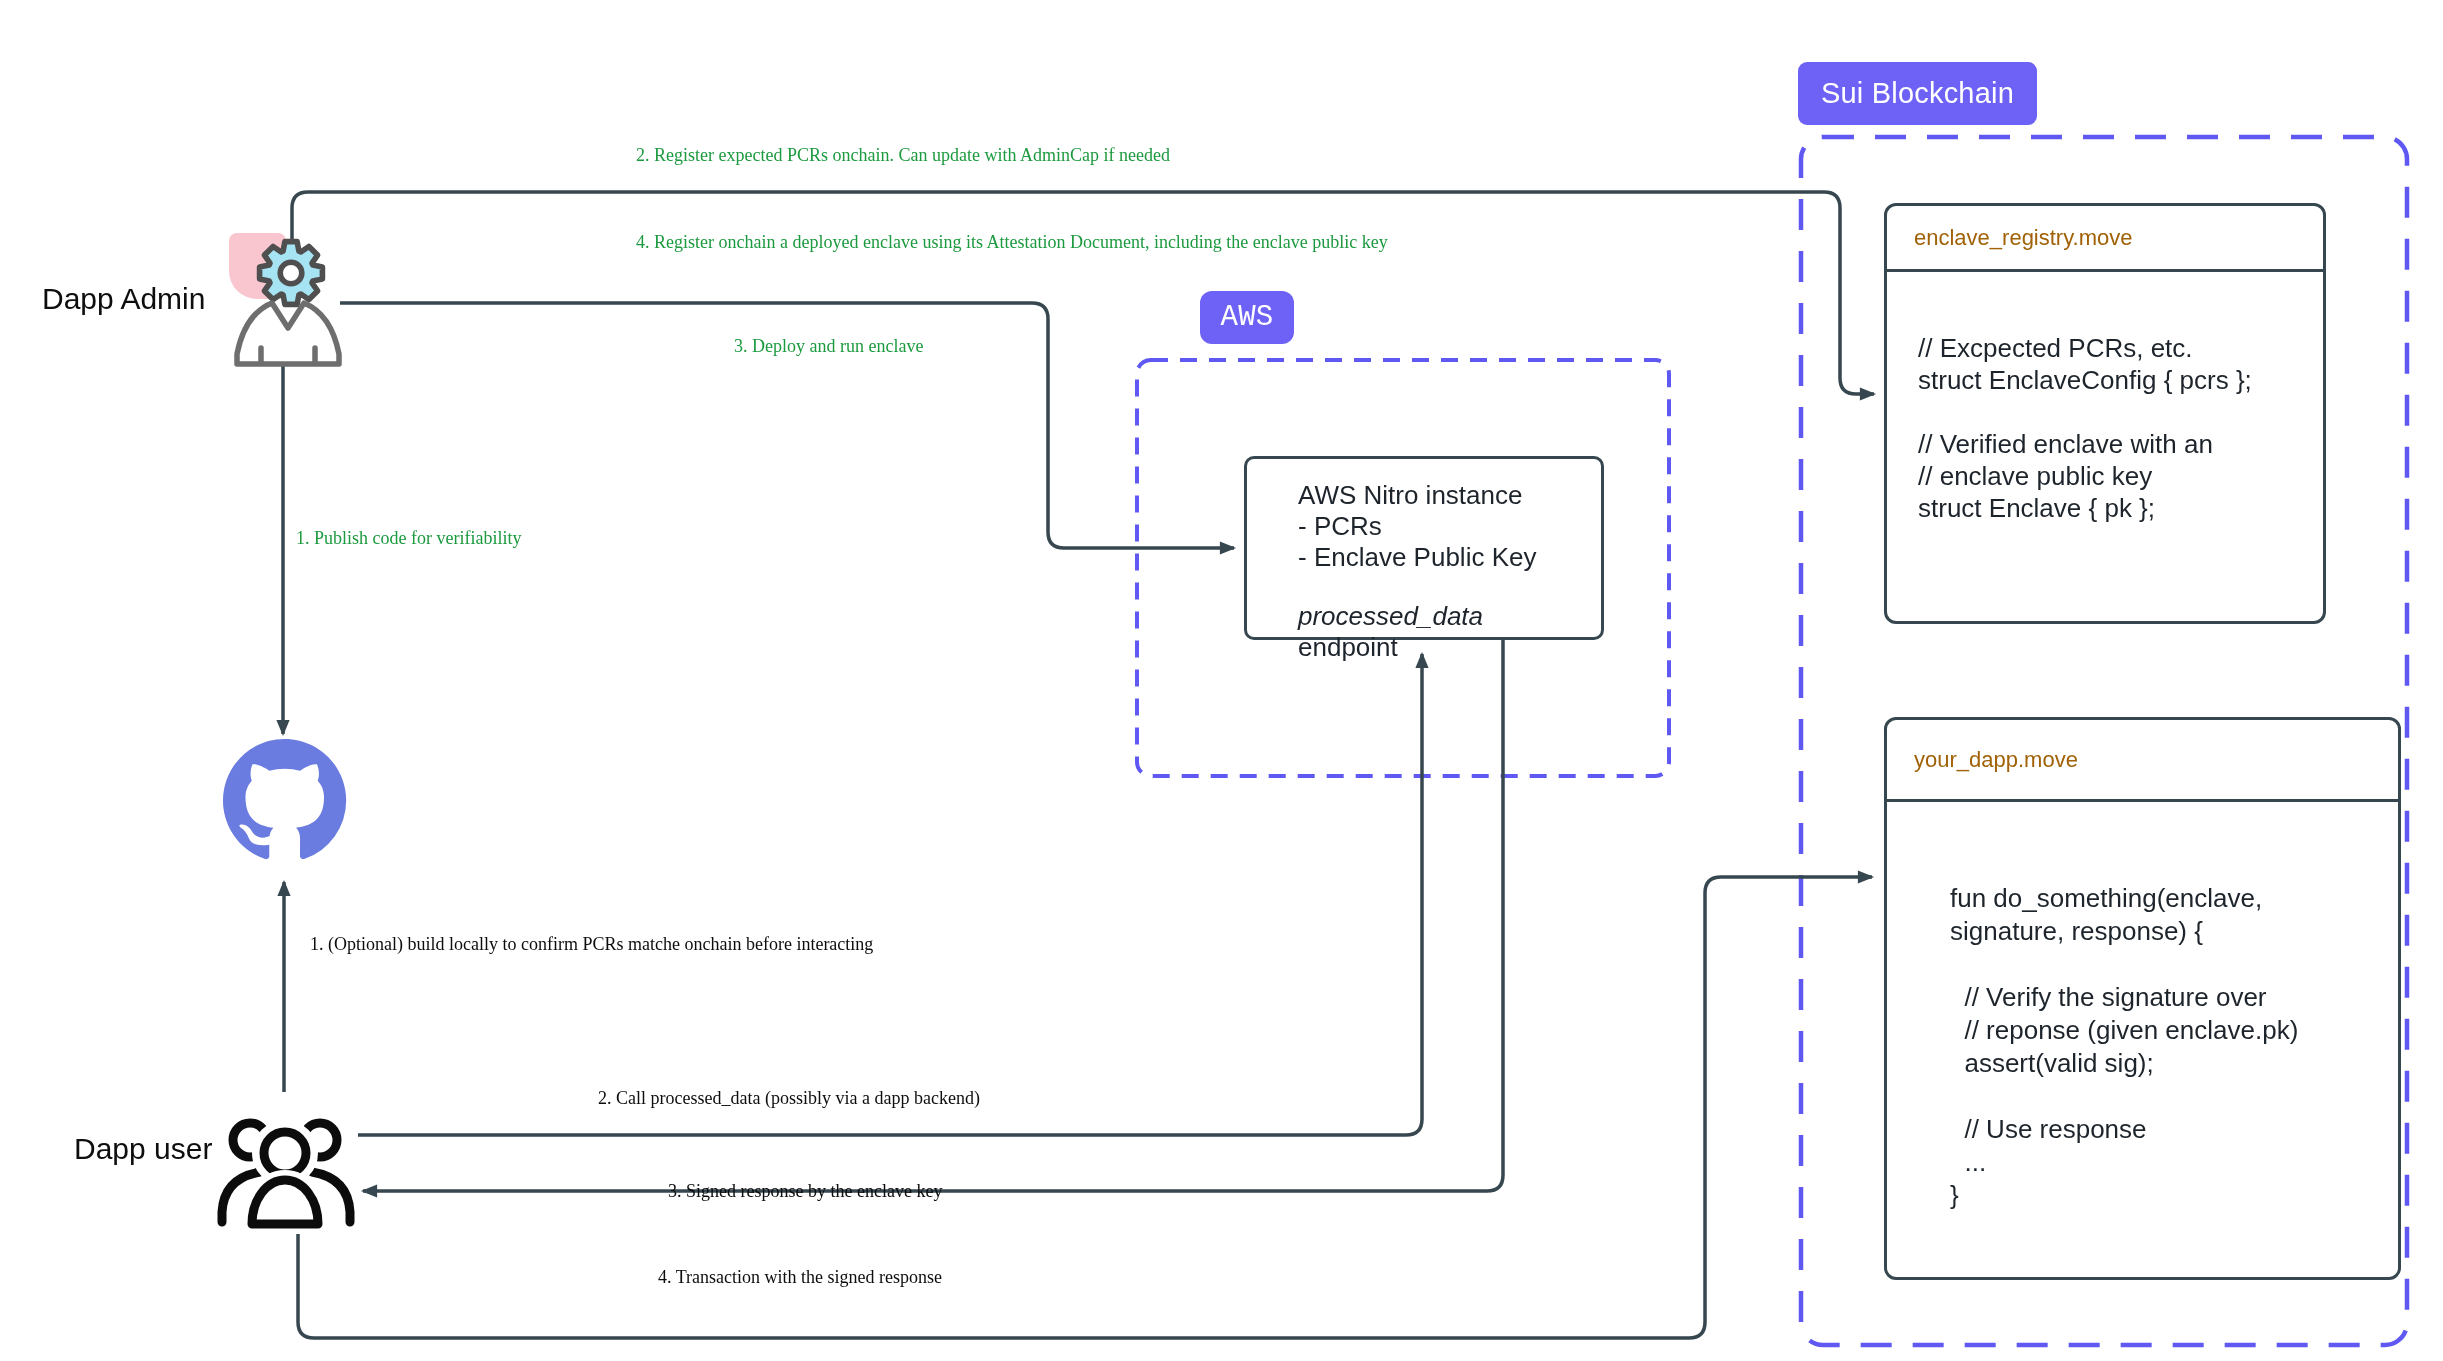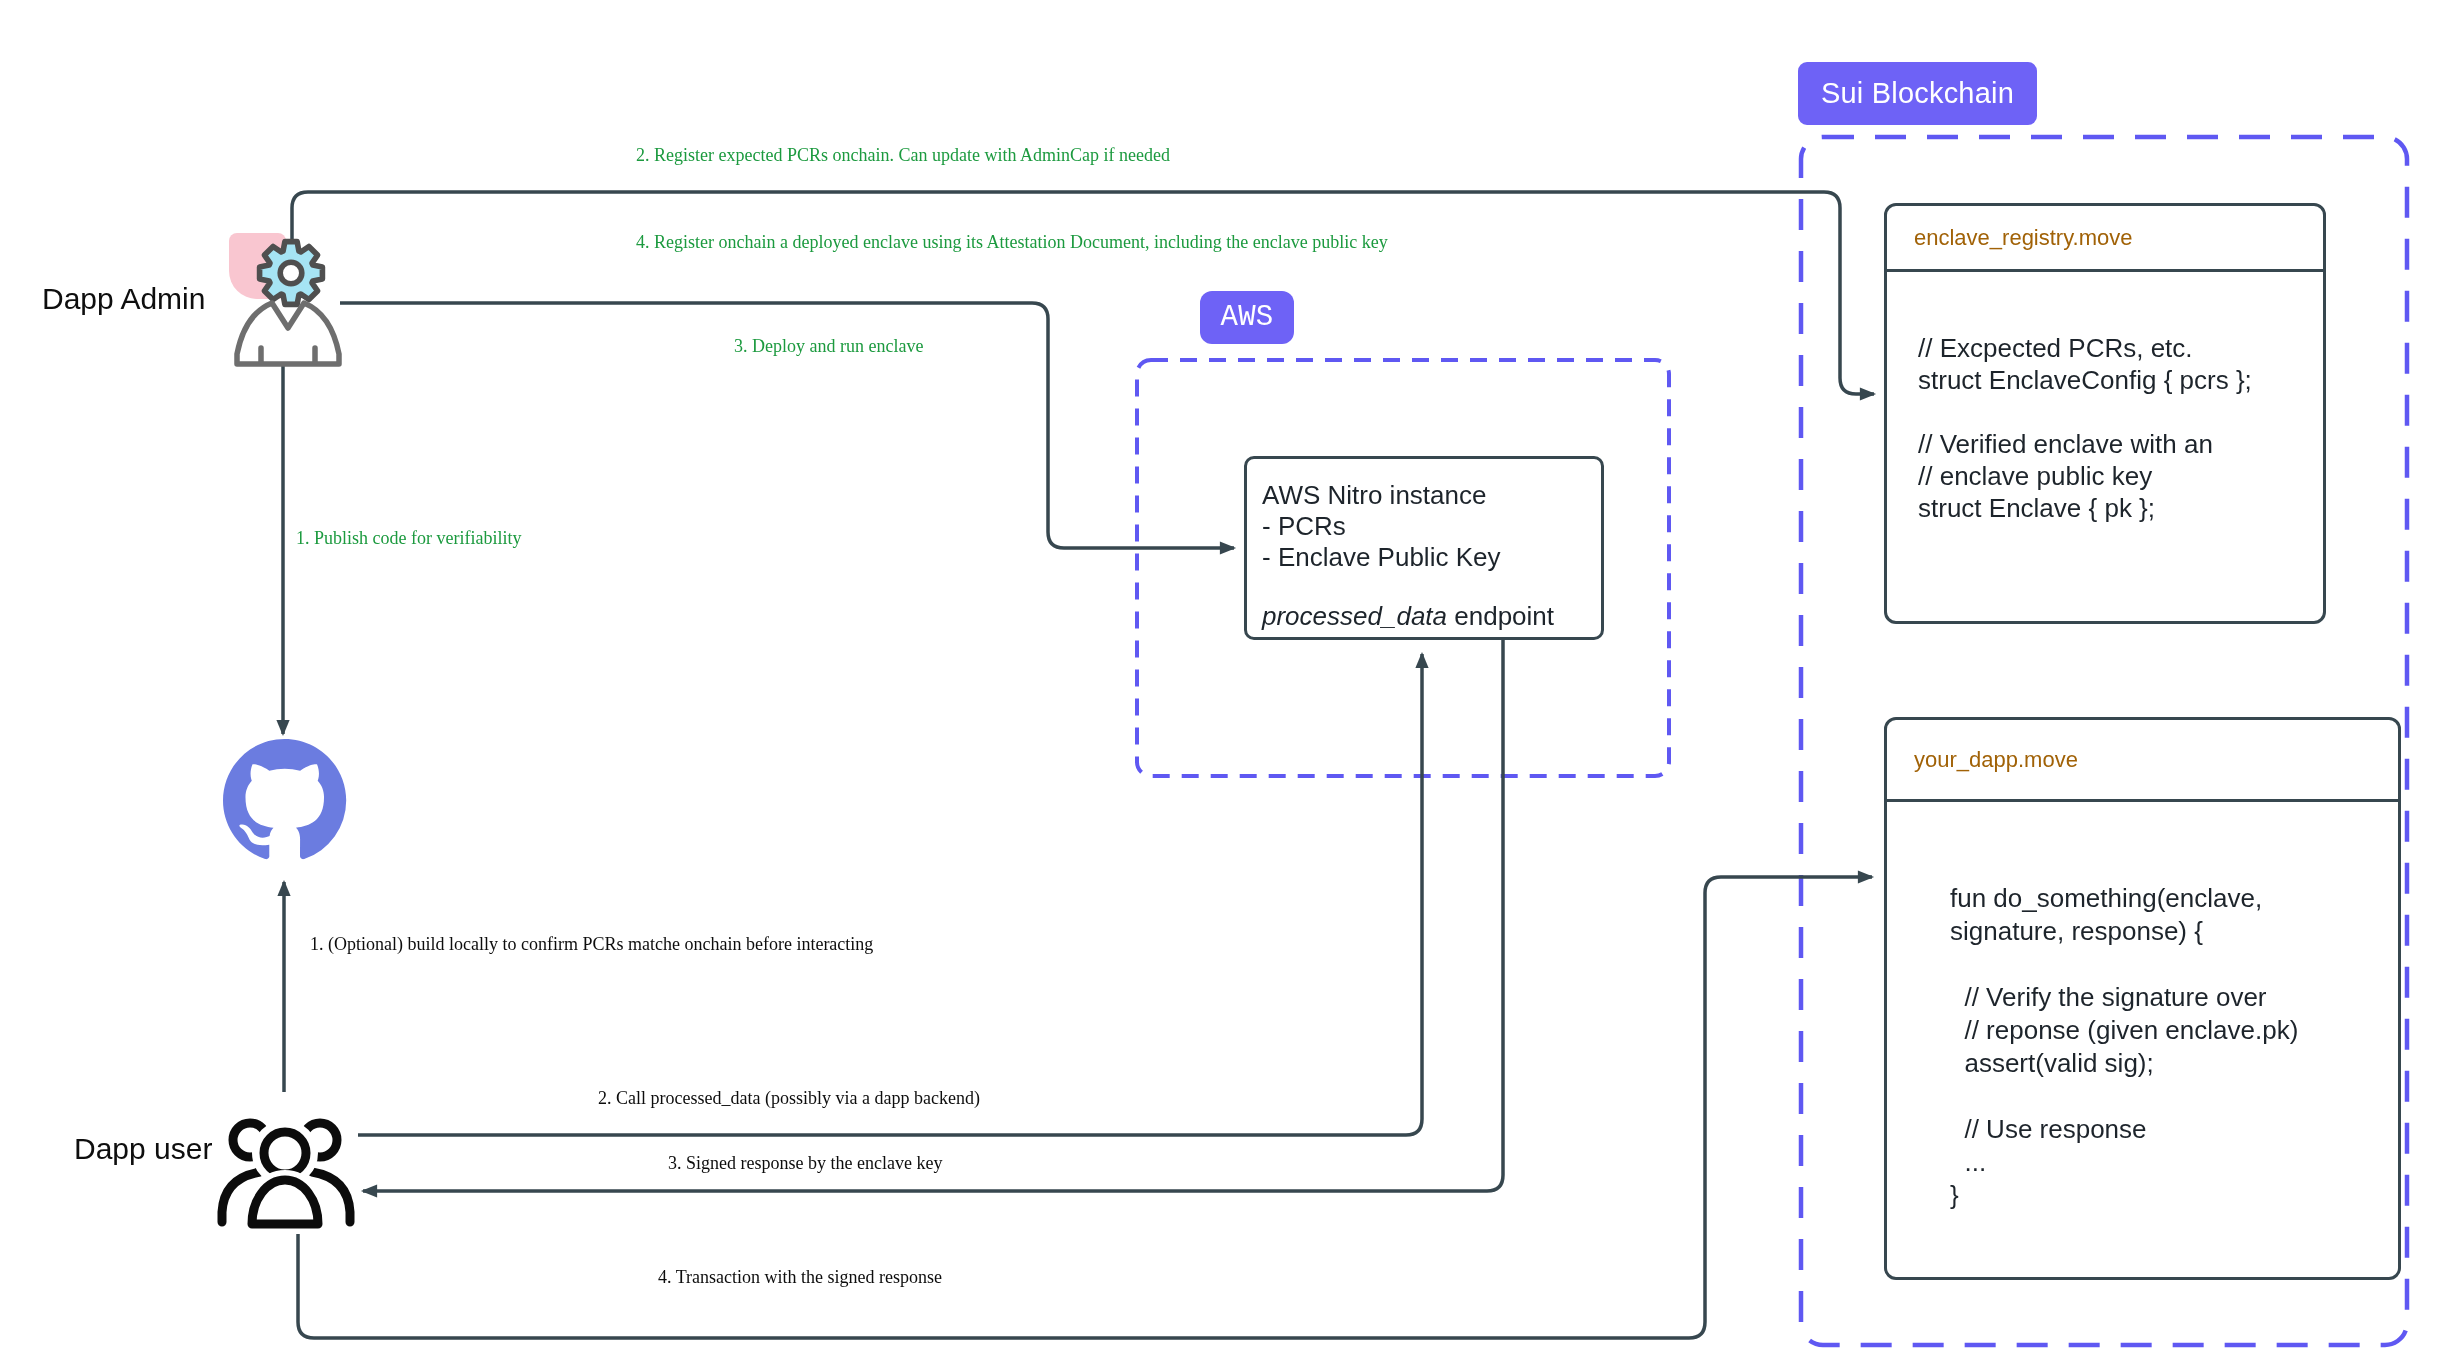--- a/index.html
+++ b/index.html
@@ -90,24 +90,24 @@
   <div class="overlay label" style="left:42px;top:282px;">Dapp Admin</div>
   <div class="overlay label" style="left:74px;top:1132px;">Dapp user</div>
 
   <div class="overlay ann green" style="left:636px;top:133px;">2. Register expected PCRs onchain. Can update with AdminCap if needed</div>
   <div class="overlay ann green wrap" style="left:636px;top:220px;width:930px;">4. Register onchain a deployed enclave using its Attestation Document, including the enclave public key</div>
   <div class="overlay ann green" style="left:734px;top:324px;">3. Deploy and run enclave</div>
   <div class="overlay ann green" style="left:296px;top:516px;">1. Publish code for verifiability</div>
 
   <div class="overlay ann wrap hang" style="left:310px;top:922px;width:735px;">1. (Optional) build locally to confirm PCRs matche onchain before interacting</div>
   <div class="overlay ann" style="left:598px;top:1076px;">2. Call processed_data (possibly via a dapp backend)</div>
-  <div class="overlay ann" style="left:668px;top:1141px;">3. Signed response by the enclave key</div>
+  <div class="overlay ann" style="left:668px;top:1169px;">3. Signed response by the enclave key</div>
   <div class="overlay ann" style="left:658px;top:1255px;">4. Transaction with the signed response</div>
 
-  <div class="overlay node-box" style="left:1244px;top:456px;width:360px;height:184px;border-radius:10px;">
+  <div class="overlay node-box" style="left:1244px;top:456px;width:360px;height:184px;border-radius:10px;padding-left:36px;">
     <div class="nitro-lines">AWS Nitro instance
 - PCRs
 - Enclave Public Key</div>
     <div class="nitro-endpoint"><span class="italic">processed_data</span><span> endpoint</span></div>
   </div>
 
   <div class="overlay node-box" style="left:1884px;top:203px;width:442px;height:421px;">
     <div class="node-title" style="height:63px;">enclave_registry.move</div>
     <div class="code" style="padding-top:60px;">// Excpected PCRs, etc.
 struct EnclaveConfig { pcrs };

